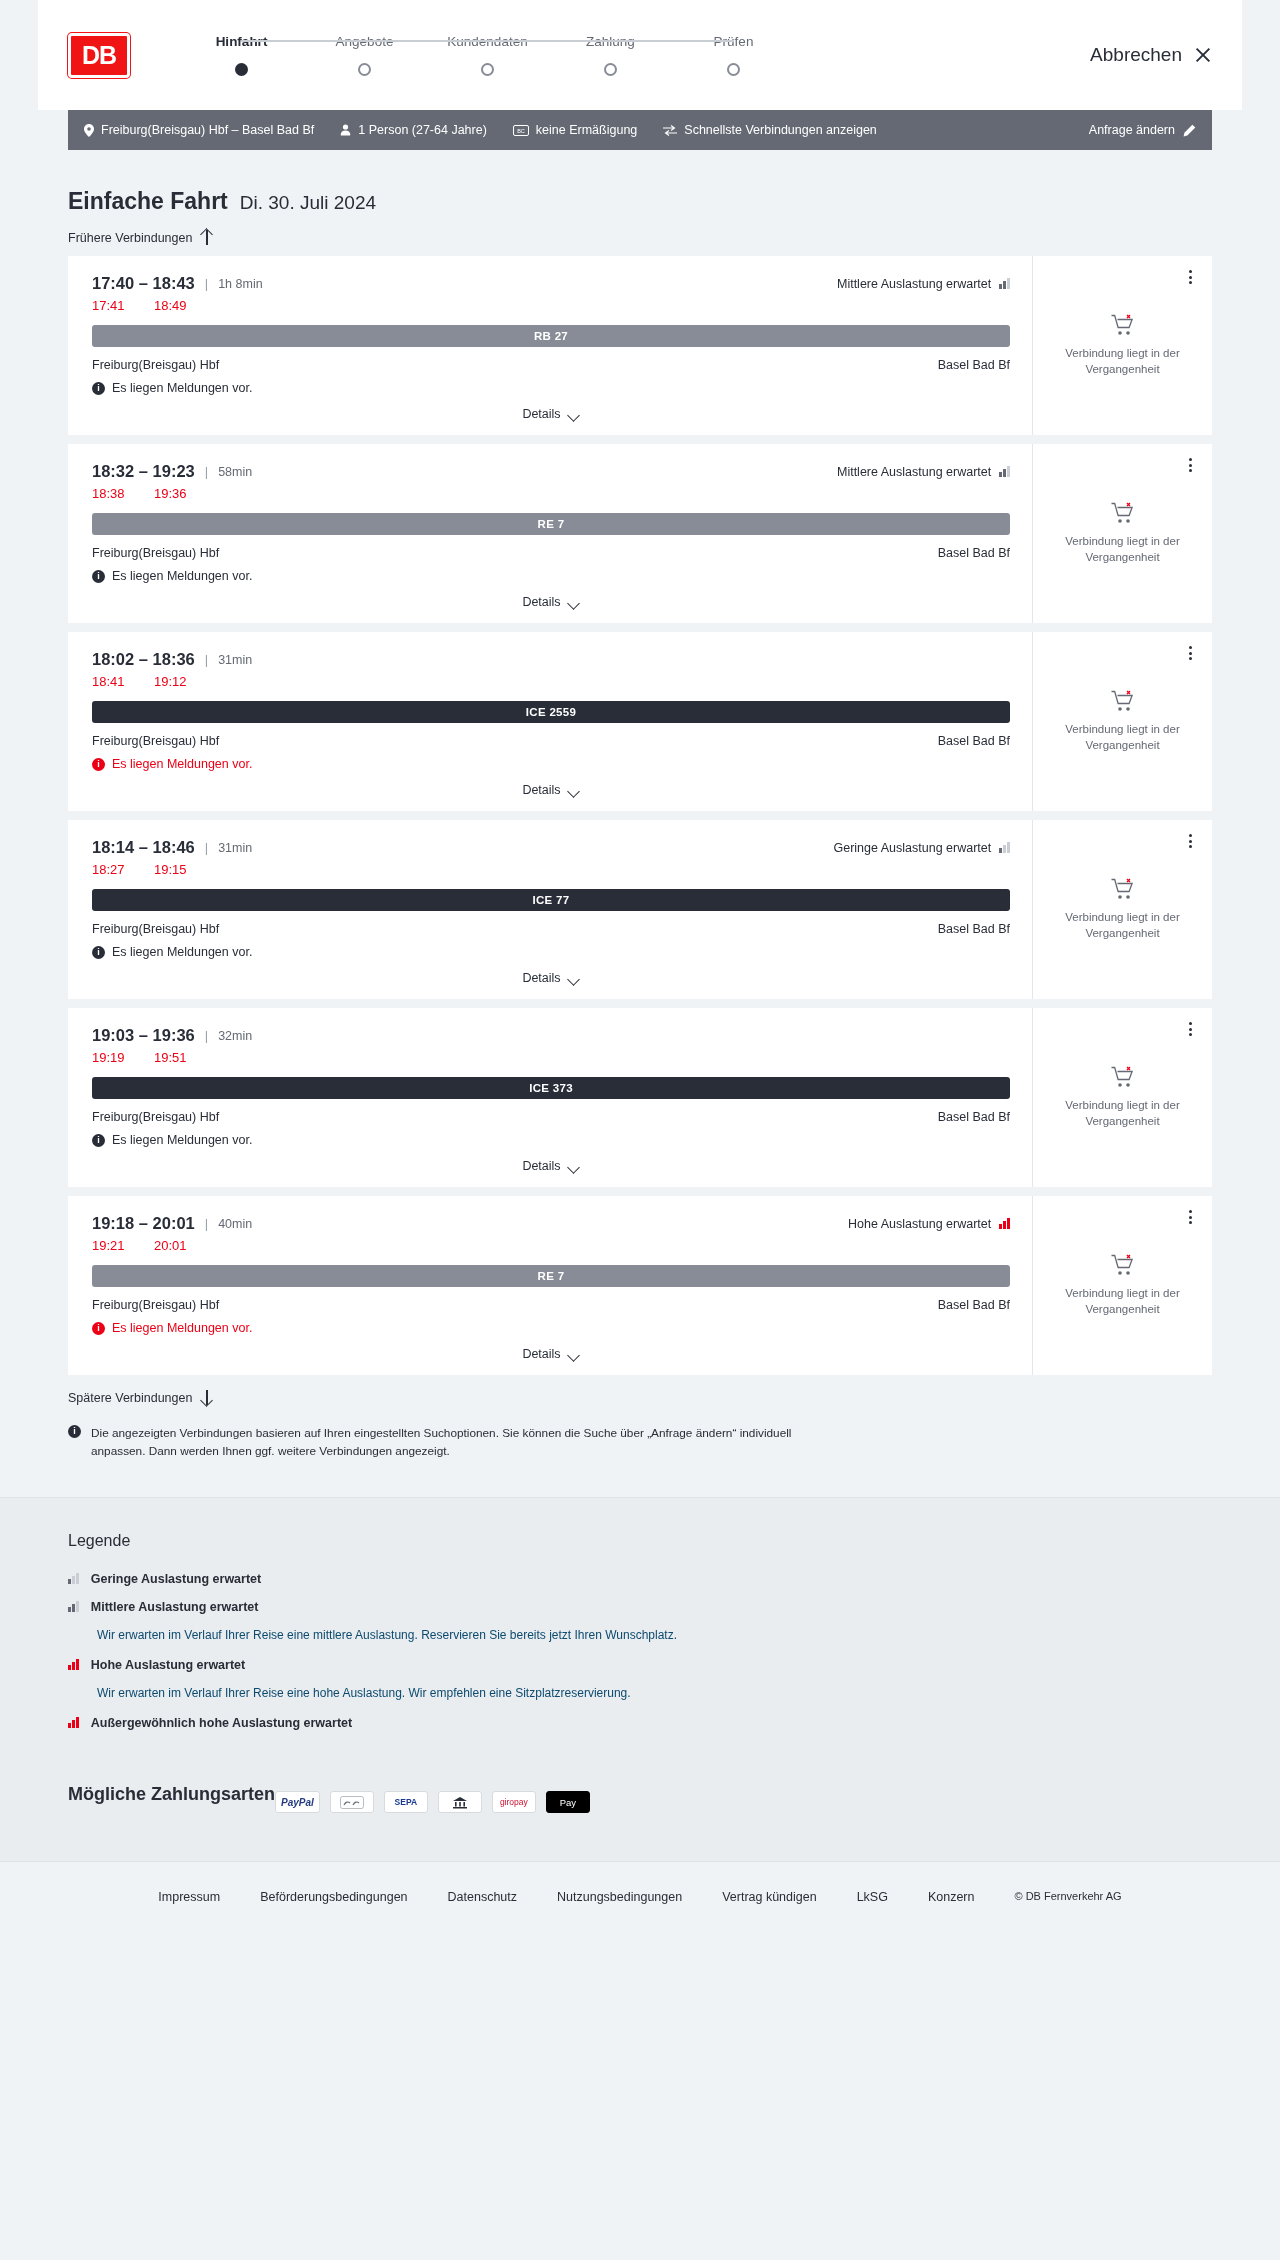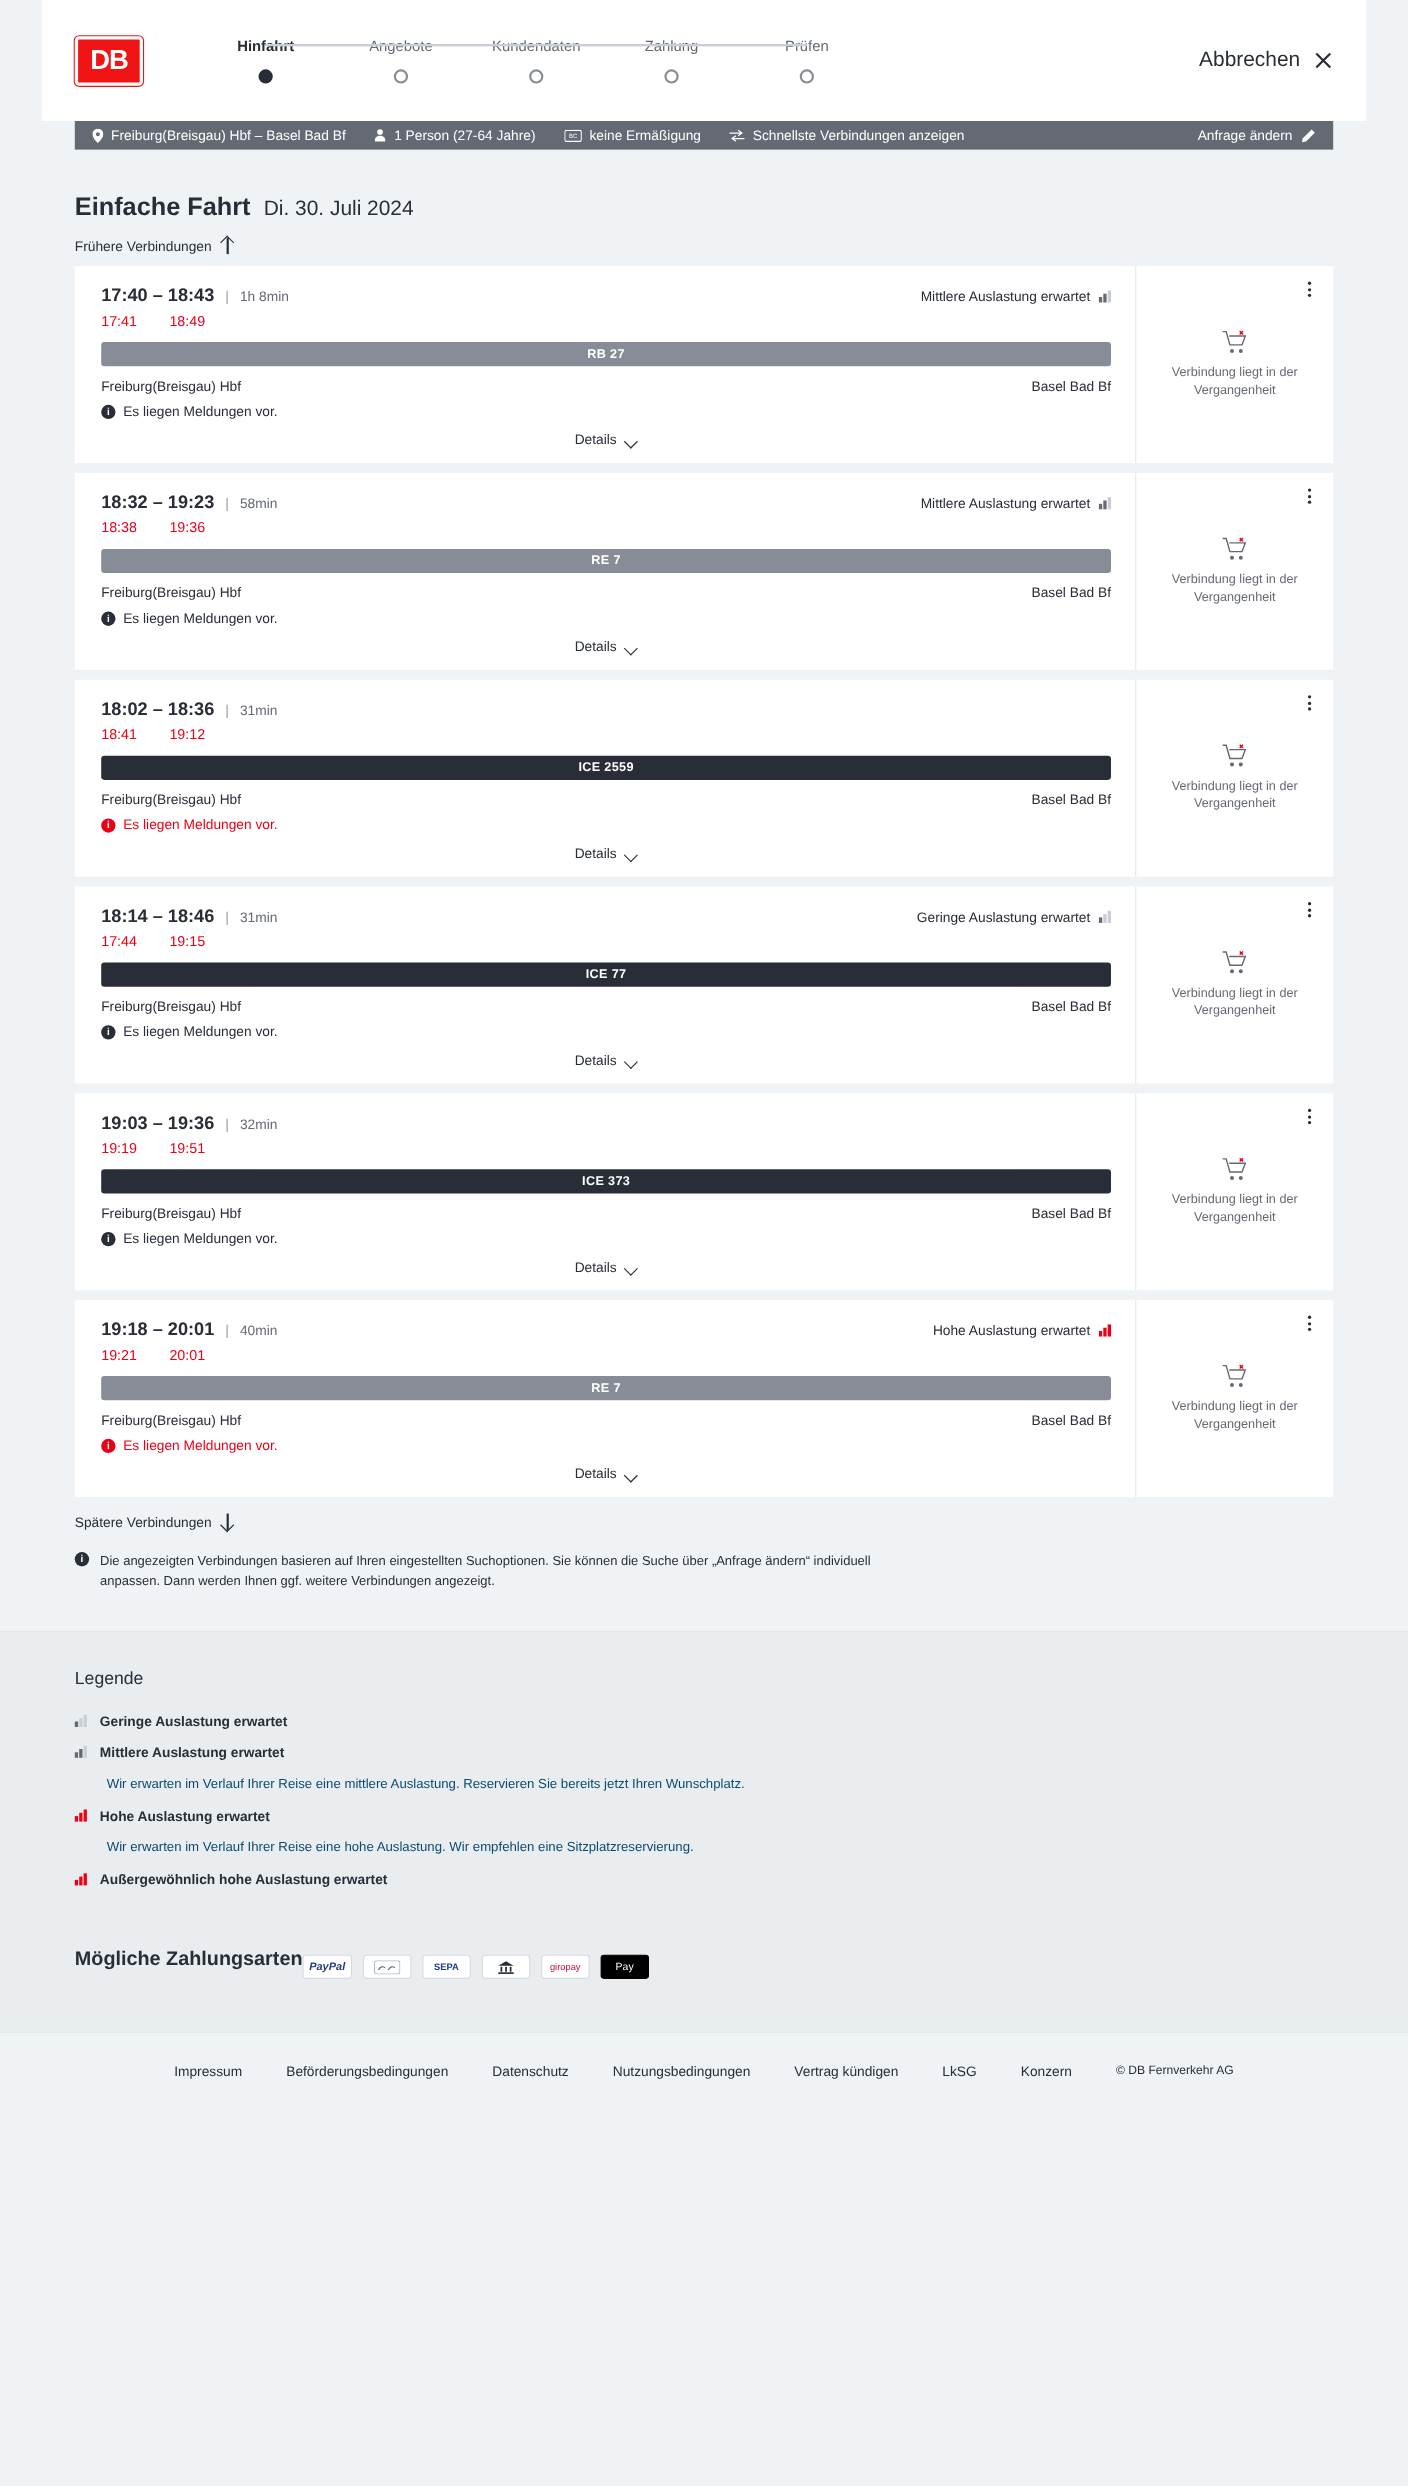--- a/index.html
+++ b/index.html
@@ -61,21 +61,21 @@
     content:""; position:absolute; left:0; top:8px; width:18px; height:2px; background:#282d37;
   }
   .x-icon:before { transform:rotate(45deg); }
   .x-icon:after { transform:rotate(-45deg); }
 
   
   .summary {
     background:#646973;
     color:#fff;
     margin:0 68px 0 68px;
-    height:26px;
+    height:40px;
     display:flex;
     align-items:center;
     padding:0 16px;
     font-size:12.5px;
     gap:0;
   }
   .summary-item { display:flex; align-items:center; gap:7px; padding-right:26px; white-space:nowrap; }
   .summary-spacer { flex:1; }
   .summary-edit { display:flex; align-items:center; gap:8px; cursor:pointer; }
   .ico { display:inline-block; fill:#fff; }
@@ -445,21 +445,21 @@
             <span class="row1-right">
               <span>Geringe Auslastung erwartet</span>
               <span class="occ low">
                 <i class="b1"></i>
                 <i class="b2"></i>
                 <i class="b3"></i>
               </span>
             </span>
           </div>
           <div class="row2">
-            <span>17:44</span>
+            <span>18:27</span>
             <span>19:15</span>
           </div>
           <div class="train-bar bar-dark">ICE 77</div>
           <div class="row3">
             <span>Freiburg(Breisgau) Hbf</span>
             <span class="to">Basel Bad Bf</span>
           </div>
           <div class="row4 normal">
             <span class="info-dot">i</span>
             <span>Es liegen Meldungen vor.</span>

